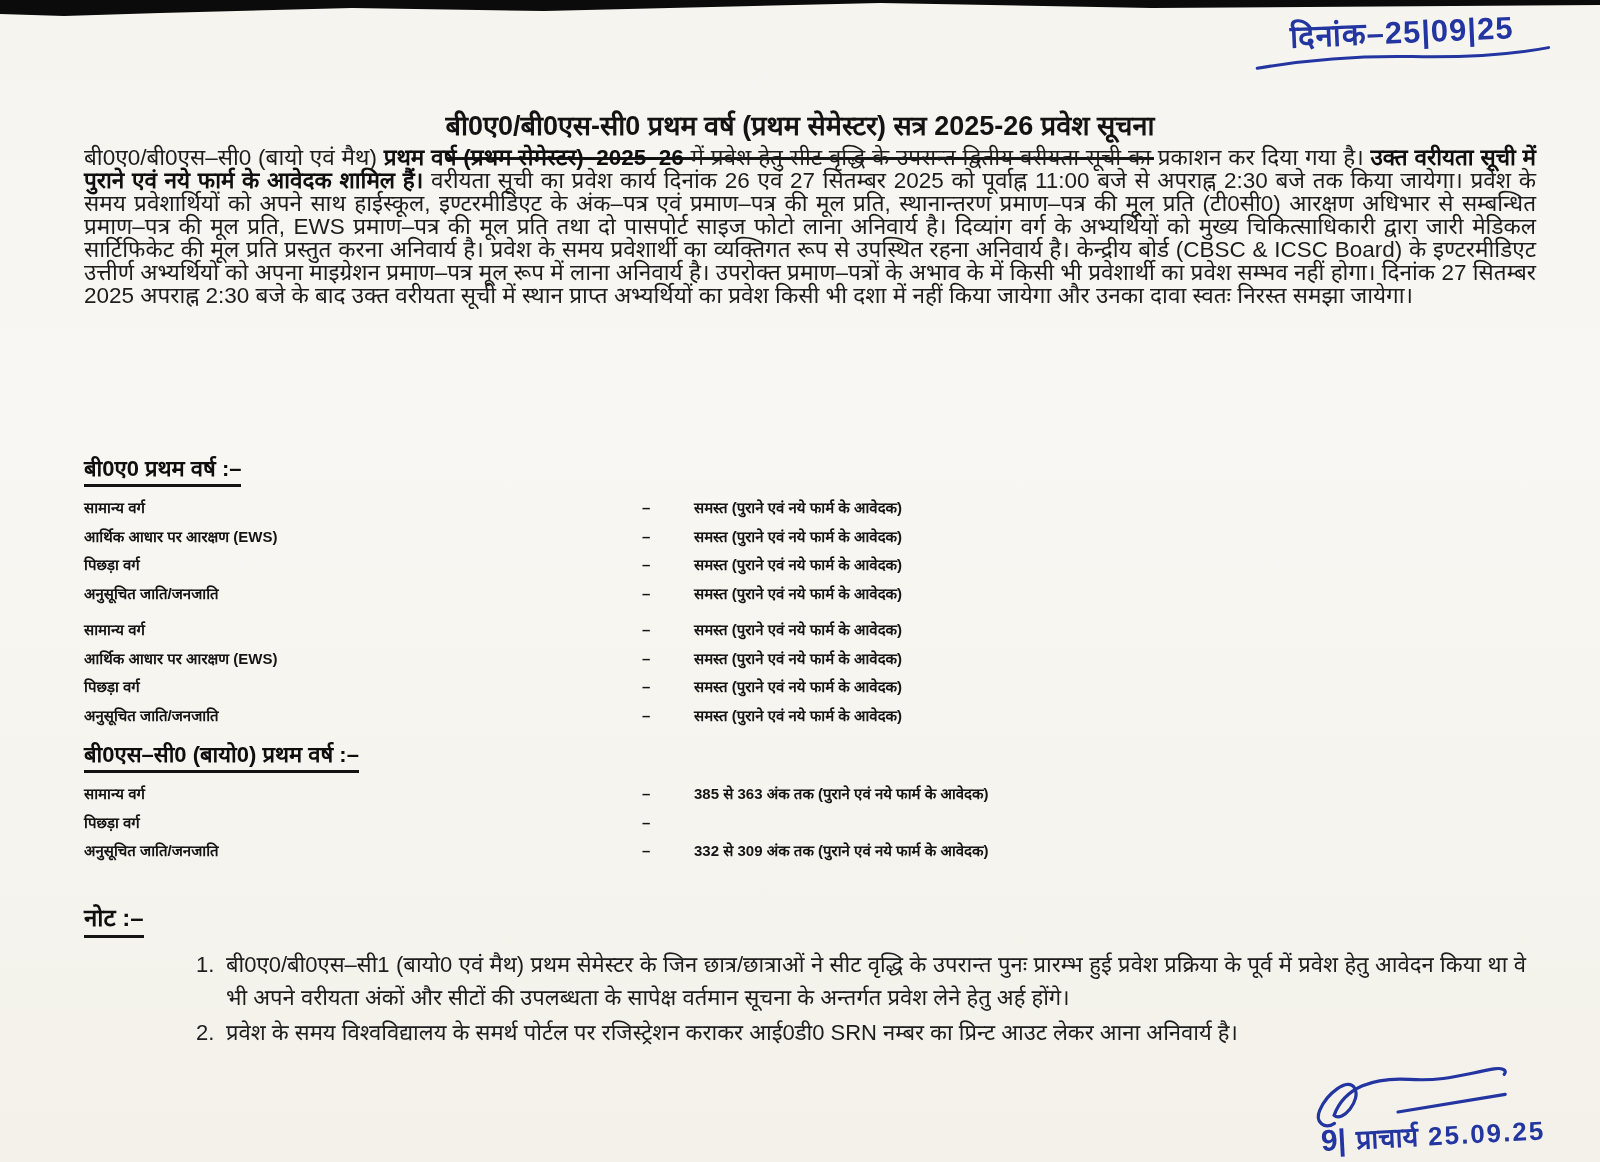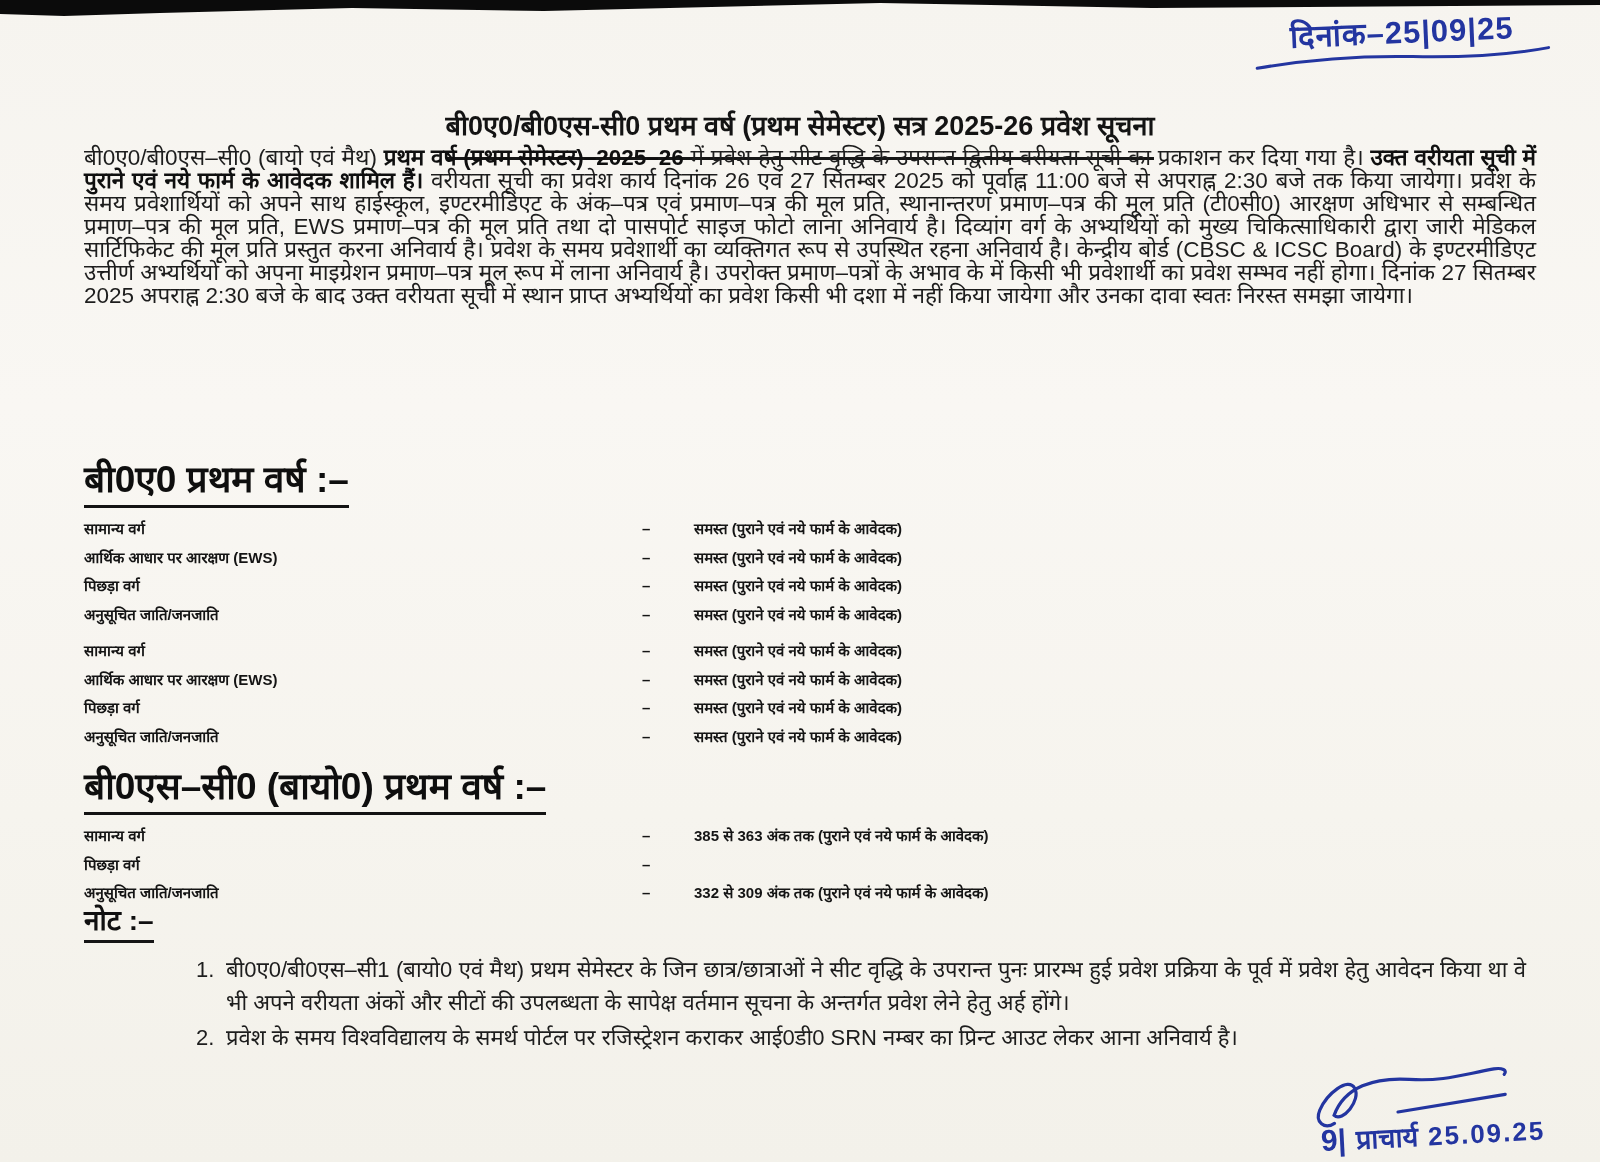--- a/index.html
+++ b/index.html
@@ -35,31 +35,31 @@
   
   .body-par{
     position:absolute;top:146px;left:84px;width:1452px;margin:0;
     font-size:22.5px;line-height:23px;text-align:justify;color:#1d1d1d;
   }
   .body-par .bold{font-weight:800;color:#0f0f0f;}
   
   .sections{position:absolute;top:452px;left:84px;width:1080px;}
   .sections section{margin:0 0 8px;}
   .sec-title{
-    display:inline-block;margin:0 0 7px;font-size:37px;font-weight:800;color:#0e0e0e;
+    display:inline-block;margin:0 0 7px;font-size:22px;font-weight:800;color:#0e0e0e;
     padding-bottom:2px;border-bottom:3px solid #131313;
   }
   .row{display:flex;align-items:baseline;font-size:15px;font-weight:700;line-height:28.5px;color:#141414;}
   .row .lbl{flex:0 0 558px;}
   .row .dash{flex:0 0 52px;text-align:left;}
   .row .val{flex:1;}
   
   .notes{position:absolute;top:900px;left:84px;width:1462px;}
   .notes-heading{
-    display:inline-block;margin:0 0 10px;font-size:28px;font-weight:800;color:#101010;
+    display:inline-block;margin:0 0 10px;font-size:24px;font-weight:800;color:#101010;
     padding-bottom:2px;border-bottom:3px solid #151515;
   }
   .note-item{display:flex;margin:0 0 2px 112px;font-size:22px;line-height:33px;color:#1d1d1d;}
   .note-num{flex:0 0 30px;}
   .note-text{flex:1;max-width:1300px;text-align:justify;}
   
   .signature{
     position:absolute;right:56px;bottom:6px;width:330px;text-align:right;
     transform:rotate(-3deg);
   }

